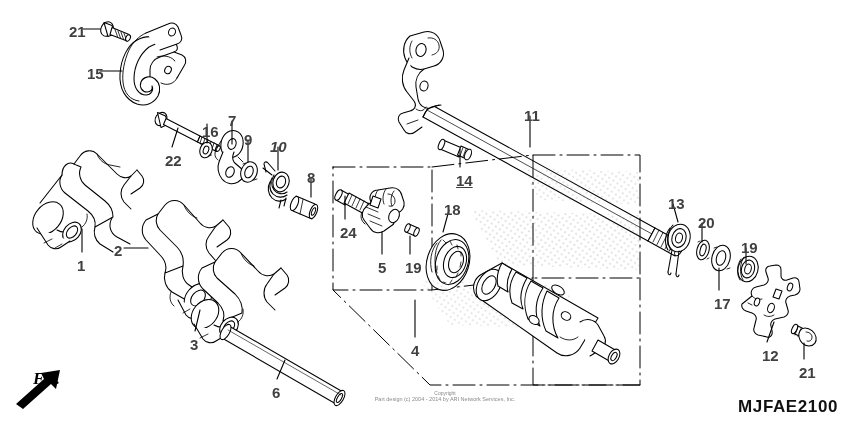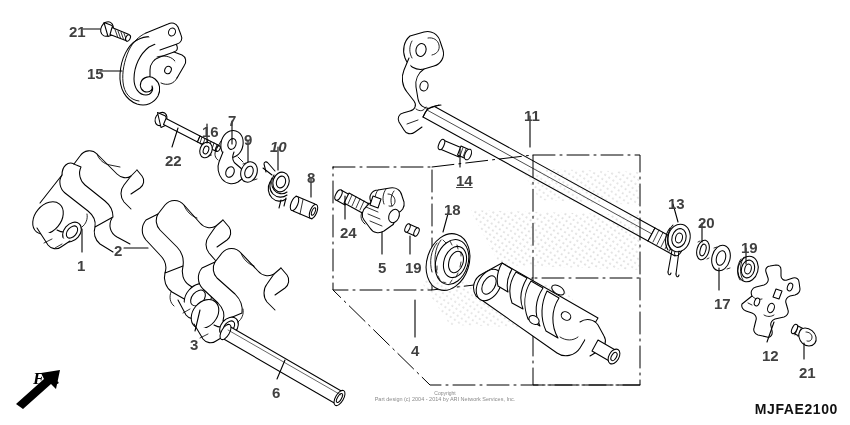--- a/index.html
+++ b/index.html
@@ -32,21 +32,21 @@
     color: #404040;
     line-height: 1;
     white-space: nowrap;
     letter-spacing: 0px;
   }
   .part-code {
     position: absolute;
     right: 12px;
     bottom: 8px;
     font-family: "Liberation Sans", sans-serif;
-    font-size: 14px;
+    font-size: 17px;
     font-weight: 700;
     color: #111111;
     letter-spacing: 0.6px;
   }
   .copyright-block {
     position: absolute;
     left: 345px;
     bottom: 22px;
     width: 200px;
     text-align: center;

